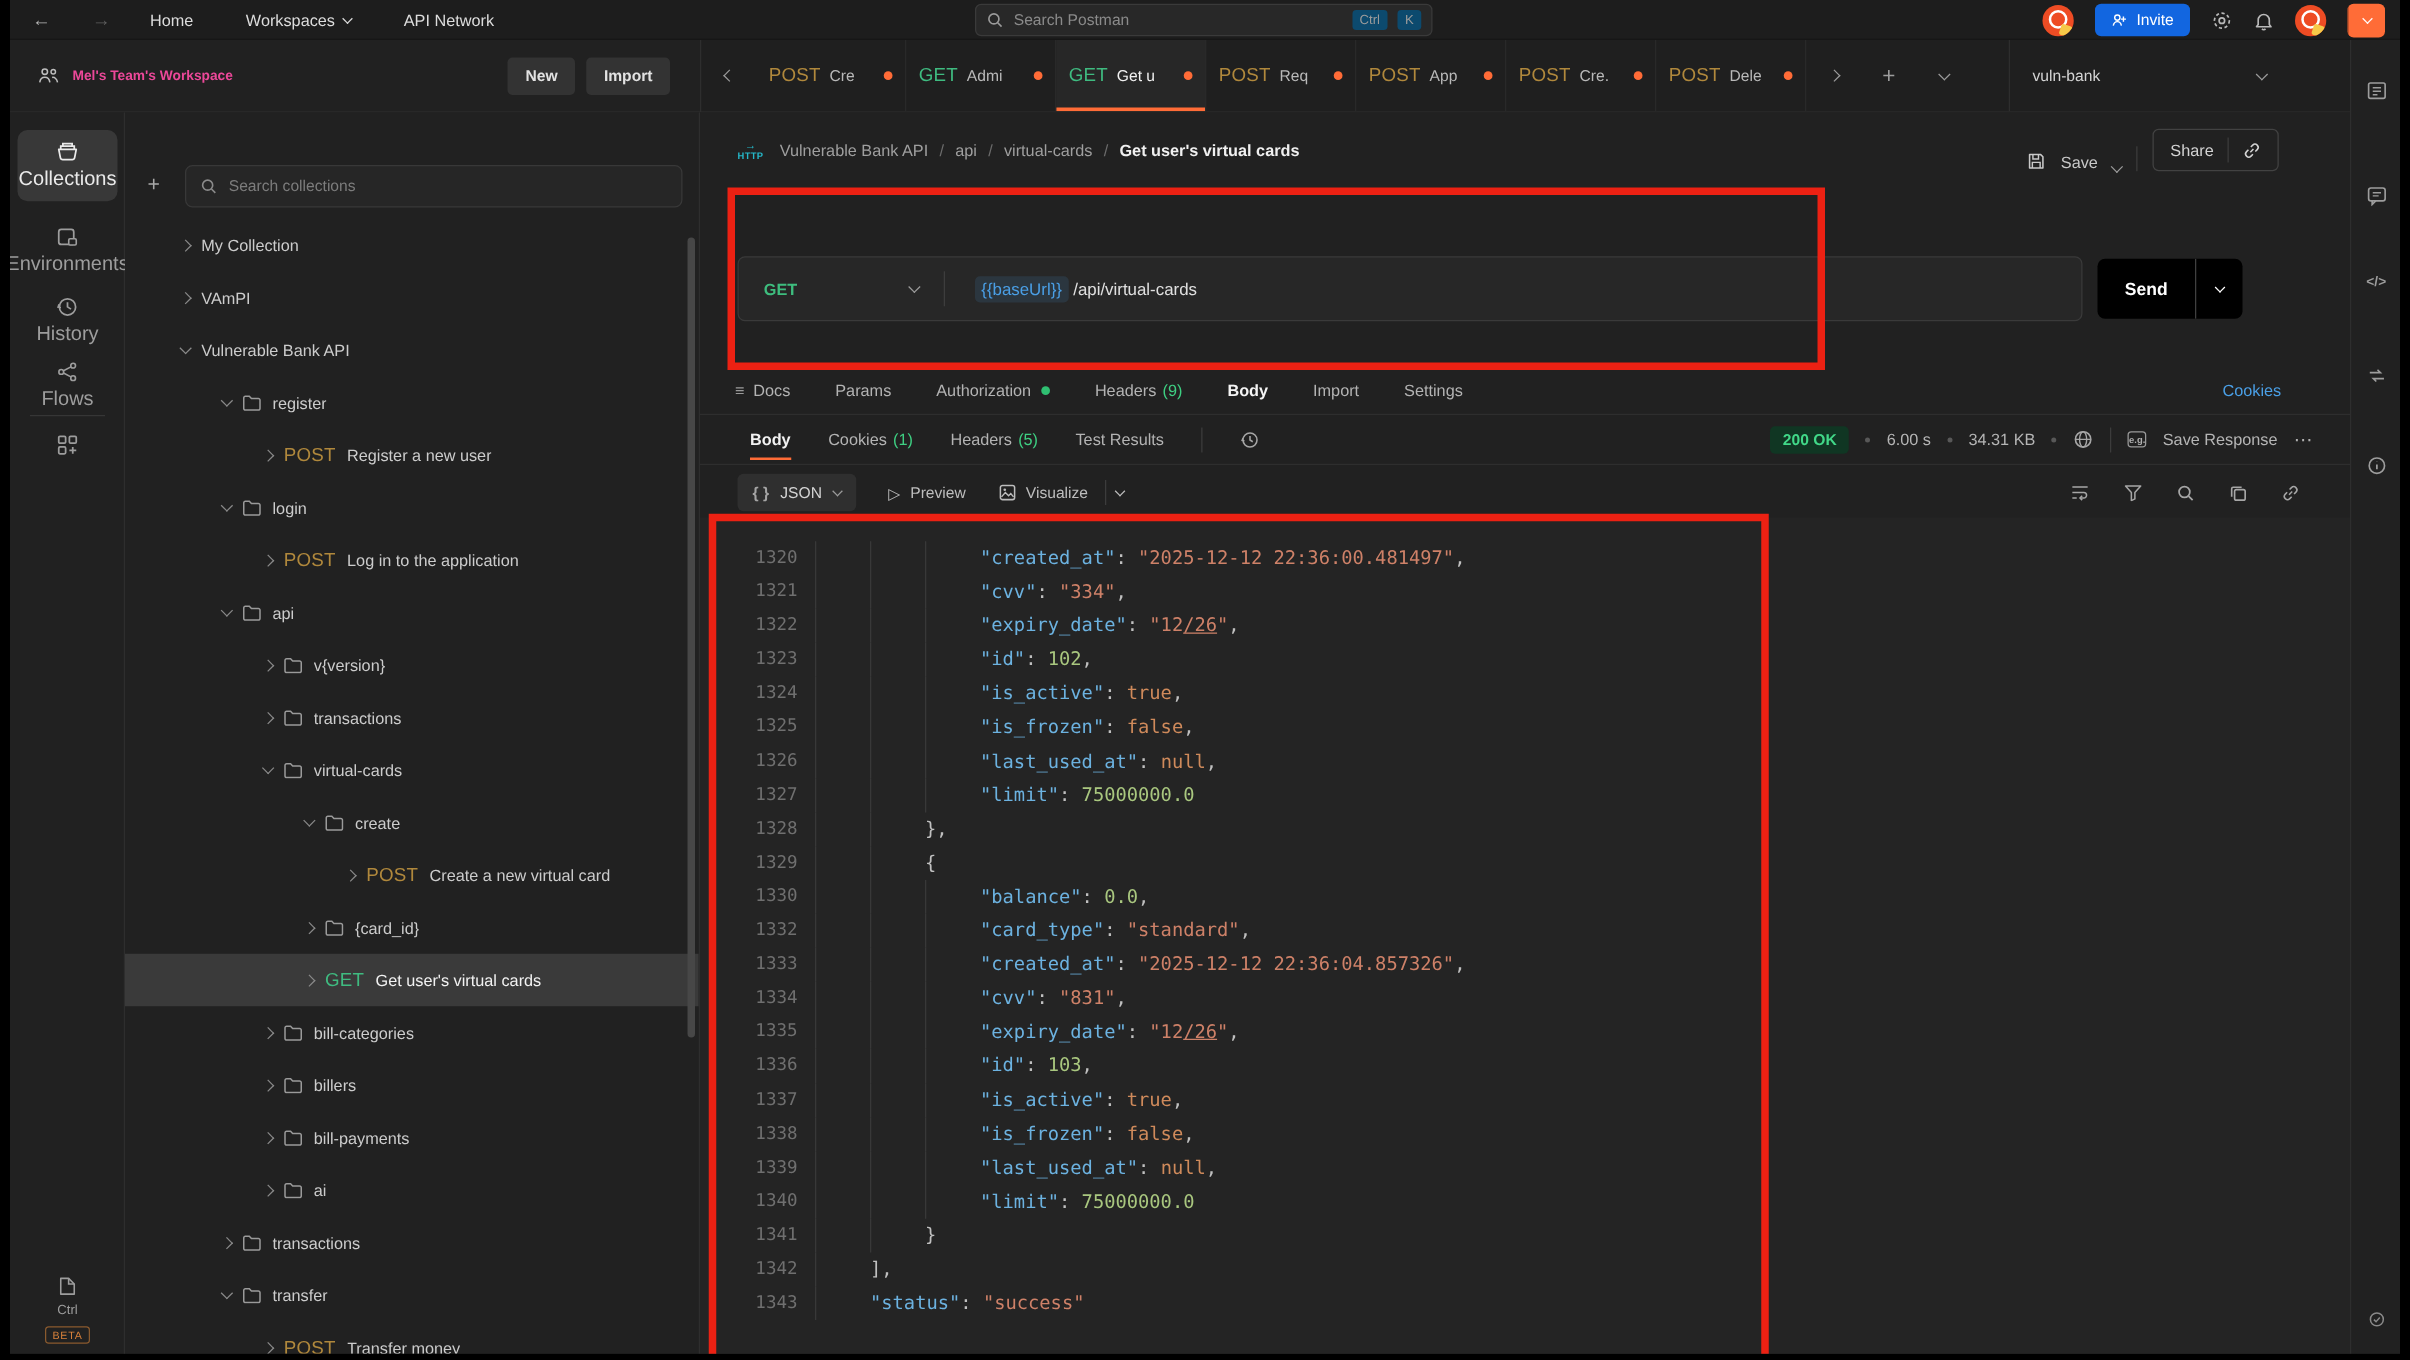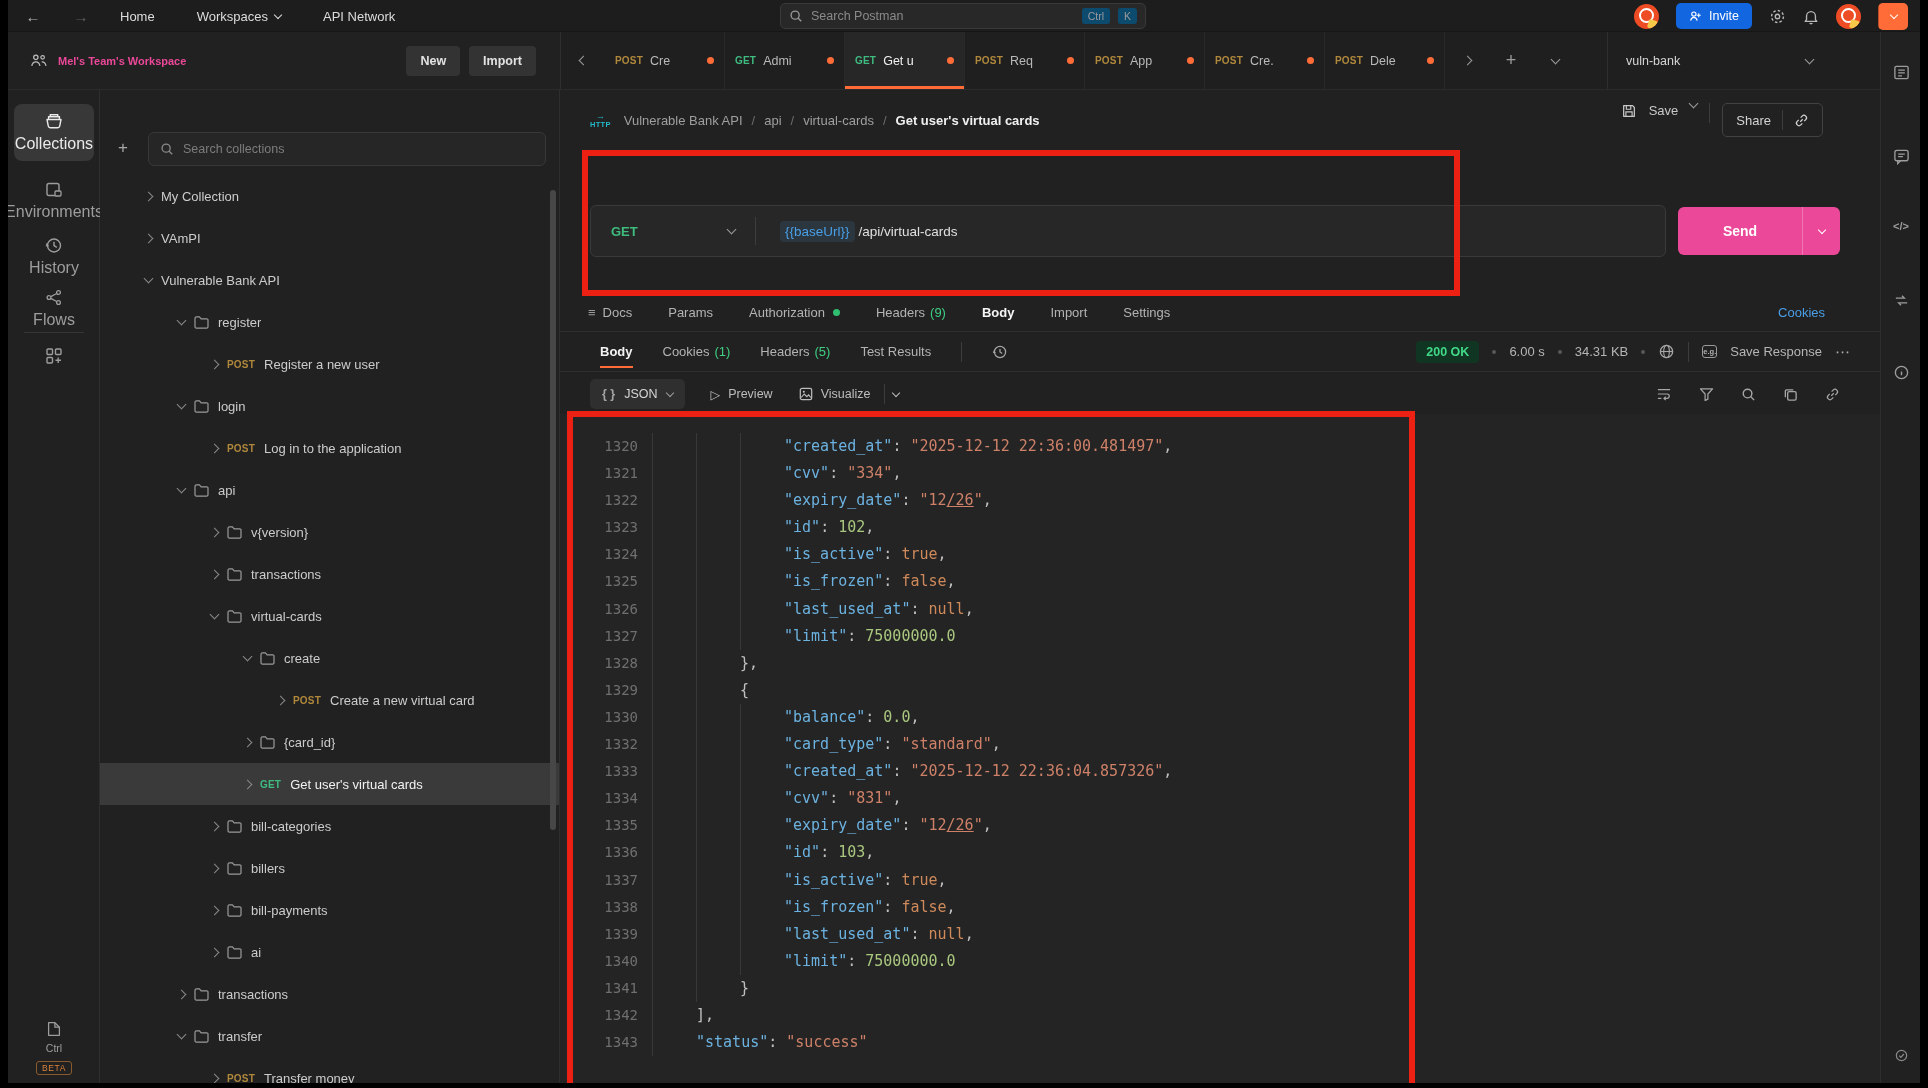--- a/index.html
+++ b/index.html
@@ -43,21 +43,21 @@
 
 
 .tabstrip{position:absolute;left:552px;top:32px;width:1320px;height:58px;border-left:1px solid #2e2e2e;border-bottom:1px solid #2b2b2b;background:#1f1f1f;display:flex;align-items:stretch}
 .tsbtn{width:44px;display:flex;align-items:center;justify-content:center;color:#9c9c9c;flex:none}
 .tsbtn.plus{font-size:18px;font-weight:400}
 #tabs-container{display:flex;align-items:stretch}
 .tab{width:120px;display:flex;align-items:center;gap:7px;padding:0 10px;border-right:1px solid #292929;font-size:12.5px;color:#b9b9b9;position:relative;overflow:hidden;white-space:nowrap;flex:none}
 .tab.active{background:#272727;color:#f1f1f1}
 .tab.active::after{content:"";position:absolute;left:0;right:0;bottom:0;height:3px;background:#ff6c37}
 .tab .dot{width:7px;height:7px;border-radius:50%;background:#ff6c37;flex:none;margin-left:auto}
-.mb{font-size:10px;font-weight:700;letter-spacing:.2px;flex:none}
+.mb{font-size:15px;font-weight:400;letter-spacing:.2px;flex:none}
 .mb.get{color:#3fbb80}
 .mb.post{color:#b0883c}
 .env-select{position:absolute;left:1046px;top:0;height:100%;width:224px;border-left:1px solid #2e2e2e;display:flex;align-items:center;padding:0 18px;color:#d5d5d5;font-size:12.5px}
 .env-select .chev{margin-left:auto;color:#9c9c9c}
 
 
 .rail{position:absolute;left:0;top:90px;width:92px;height:993px;border-right:1px solid #2e2e2e;background:#212121}
 .rail-item{position:absolute;left:6px;width:80px;display:flex;flex-direction:column;align-items:center;gap:4px;color:#9d9d9d;font-size:16px;padding:8px 0;border-radius:8px}
 .rail-item.active{background:#383838;color:#eaeaea}
 .rail-divider{position:absolute;left:16px;top:242px;width:60px;height:1px;background:#363636}
@@ -79,32 +79,32 @@
 
 
 .main{position:absolute;left:552px;top:90px;width:1320px;height:993px;background:#212121}
 .crumb-row{position:absolute;left:0;top:0;width:100%;height:60px;display:flex;align-items:center;padding-left:30px}
 .http-icon{display:flex;flex-direction:column;align-items:center;line-height:1;color:#25b7c8;margin-right:13px}
 .http-icon .a{font-size:9px}
 .http-icon .t{font-size:7.5px;font-weight:700;letter-spacing:.3px}
 .crumb{color:#9f9f9f;font-size:13px}
 .crumb-sep{color:#6c6c6c;margin:0 9px}
 .crumb-cur{color:#f0f0f0;font-weight:700;font-size:13px}
-.crumb-right{position:absolute;right:57px;top:13px;height:34px;display:flex;align-items:flex-start;gap:12px}
+.crumb-right{position:absolute;right:57px;top:13px;height:34px;display:flex;align-items:flex-end;gap:12px}
 .save-label{color:#c9c9c9}
 .vdiv{width:1px;height:20px;background:#3c3c3c}
 .share-btn{border:1px solid #424242;border-radius:5px;height:34px;display:flex;align-items:center;padding:0 13px;gap:11px;color:#d3d3d3}
 .url-bar{position:absolute;left:30px;top:115px;width:1076px;height:52px;background:#272727;border:1px solid #3a3a3a;border-radius:6px;display:flex;align-items:center}
 .method-select{width:164px;display:flex;align-items:center;justify-content:space-between;padding:0 20px;color:#3ebd7e;font-weight:700;font-size:13px}
 .method-select .chev{color:#9c9c9c}
 .method-divider{width:1px;height:28px;background:#3d3d3d}
 .url-text{display:flex;align-items:center;margin-left:24px;font-size:13.5px}
 .base-url{color:#4a9fe6;background:rgba(74,159,230,.13);border-radius:4px;padding:3px 5px}
 .url-path{color:#e0e0e0;margin-left:4px}
-.send-btn{position:absolute;left:1118px;top:117px;width:162px;height:48px;background:#ec4899;border-radius:6px;display:flex;color:#fff;overflow:hidden}
+.send-btn{position:absolute;left:1118px;top:117px;width:116px;height:48px;background:#000000;border-radius:6px;display:flex;color:#fff;overflow:hidden}
 .send-main{flex:1;display:flex;align-items:center;justify-content:center;font-size:14px;font-weight:700}
 .send-split{width:38px;border-left:1px solid rgba(255,255,255,.25);display:flex;align-items:center;justify-content:center}
 
 .req-tabs{position:absolute;left:0;top:203px;width:100%;height:39px;border-bottom:1px solid #2e2e2e;display:flex;align-items:center;padding-left:28px;gap:36px;font-size:13px;color:#b3b3b3}
 .req-tab{display:flex;align-items:center}
 .req-tab.active{color:#f5f5f5;font-weight:700}
 .green-dot{width:7px;height:7px;border-radius:50%;background:#2fbf71;display:inline-block;margin-left:8px}
 .count-green{color:#3ecf82;margin-left:5px}
 .list-icon{color:#9a9a9a;margin-right:-24px;font-size:13px}
 .cookies-link{position:absolute;right:55px;top:0;height:100%;display:flex;align-items:center;color:#4a9fe6}

